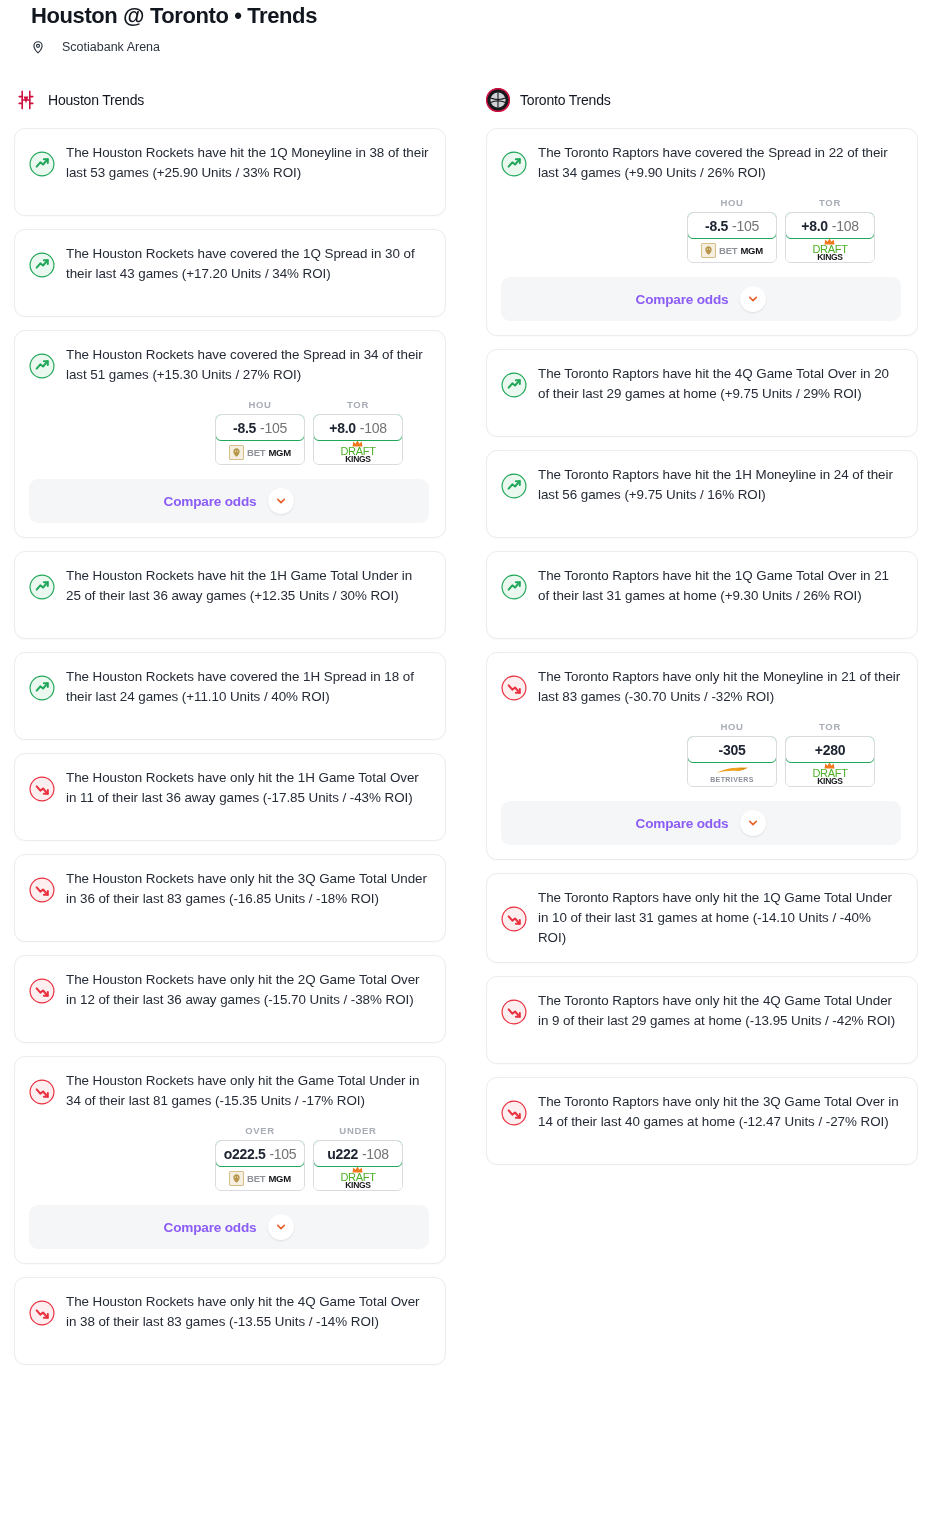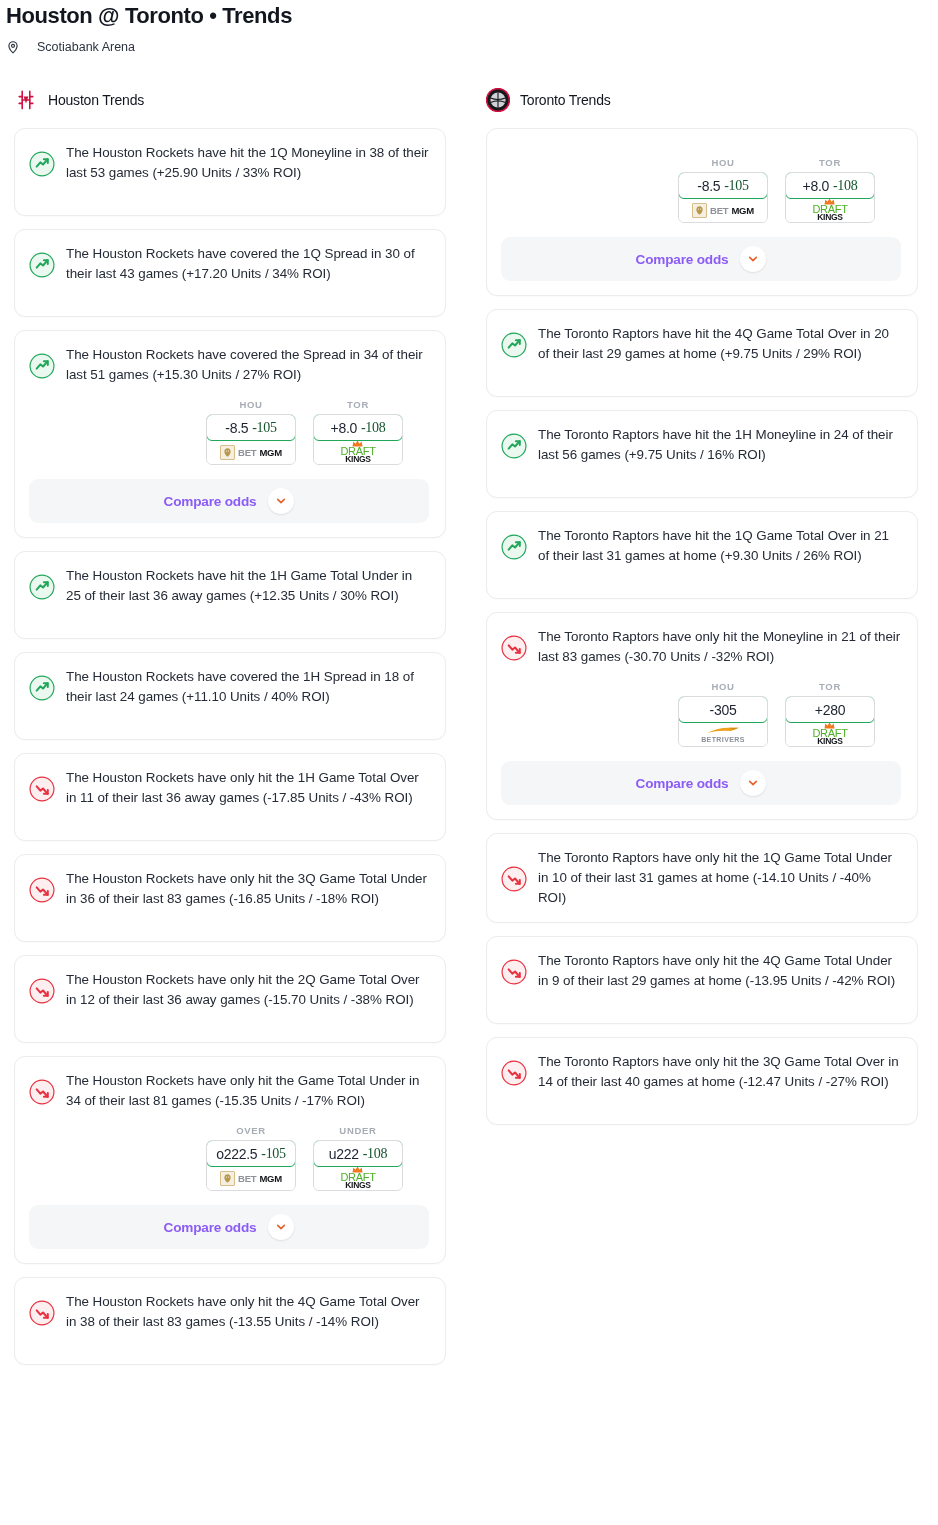--- a/index.html
+++ b/index.html
@@ -7,21 +7,21 @@
     margin: 0; padding: 0;
     background: #ffffff;
     font-family: "Liberation Sans", sans-serif;
     color: #1c2331;
   }
   body { width: 938px; }
 
   .page { padding: 0 0 8px 0; }
 
   
-  .page-header { padding: 0 6px; }
+  .page-header { padding: 0 31px; }
   .page-title {
     font-size: 22px;
     font-weight: bold;
     letter-spacing: -0.4px;
     color: #11161f;
     margin: 0;
     padding-top: 2px;
     line-height: 28px;
   }
   .venue-row {
@@ -83,21 +83,21 @@
     font-size: 13.4px;
     line-height: 20px;
     color: #252b36;
     letter-spacing: -0.05px;
   }
 
   
   .odds-wrap {
     display: flex;
     justify-content: flex-end;
-    gap: 17px;
+    gap: 8px;
     margin-top: 14px;
     padding-right: 26px;
   }
   .odds-col { width: 90px; }
   .odds-label {
     text-align: center;
     font-size: 9.5px;
     letter-spacing: 0.7px;
     color: #a7acb5;
     font-weight: bold;
@@ -116,30 +116,29 @@
     height: 27px;
     display: flex;
     align-items: center;
     justify-content: center;
     background: #fff;
     position: relative;
     z-index: 1;
   }
   .odds-num {
     font-size: 14px;
-    font-weight: normal;
+    font-weight: bold;
     color: #1c2331;
     letter-spacing: -0.3px;
   }
   .odds-juice {
     font-size: 14px;
-    color: #14532d;
+    color: #737373;
     margin-left: 4px;
     letter-spacing: -0.3px;
-    font-family: Liberation Serif, serif;
   }
   .odds-book {
     height: 24px;
     display: flex;
     align-items: center;
     justify-content: center;
     background: #fff;
   }
 
   
@@ -424,20 +423,28 @@
               <circle cx="12" cy="12" r="7.6" fill="#cfd2d6"></circle>
               <g stroke="#17181b" stroke-width="1.1" fill="none">
                 <path d="M12 4.4 L12 19.6"></path>
                 <path d="M4.6 10 Q12 13 19.4 10"></path>
                 <path d="M4.6 14.4 Q12 11.4 19.4 14.4"></path>
               </g>
             </svg></span>
           <span class="col-head-title">Toronto Trends</span>
         </div>
         <div class="trend-card">
+          <div class="trend-top">
+            <span class="trend-badge"><svg viewBox="0 0 22 22" width="26" height="26">
+                <circle cx="11" cy="11" r="10.1" fill="#eaf8ef" stroke="#21a75a" stroke-width="1"></circle>
+                <path d="M6.5 13.2 L9.6 9.6 L11.9 11.4 L15.8 6.9" fill="none" stroke="#21a75a" stroke-width="1.7" stroke-linecap="round" stroke-linejoin="round"></path>
+                <path d="M12.6 6.9 L15.9 6.9 L15.9 10.1" fill="none" stroke="#21a75a" stroke-width="1.7" stroke-linecap="round" stroke-linejoin="round"></path>
+              </svg></span>
+            <span class="trend-text">The Toronto Raptors have covered the Spread in 22 of their last 34 games (+9.90 Units / 26% ROI)</span>
+          </div>
           <div class="odds-wrap">
             <div class="odds-col">
               <div class="odds-label">HOU</div>
               <div class="odds-box">
                 <div class="odds-value">
                   <span class="odds-num">-8.5</span>
                   <span class="odds-juice">-105</span>
                 </div>
                 <div class="odds-book">
                   <span class="book">

